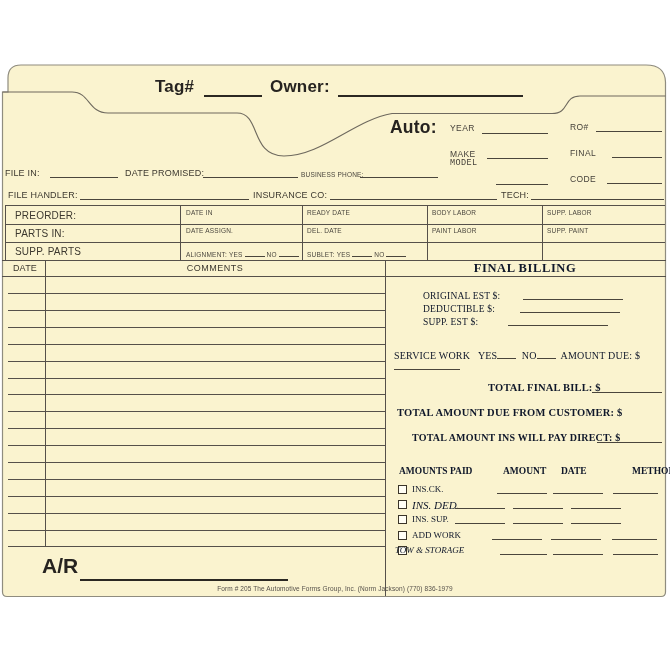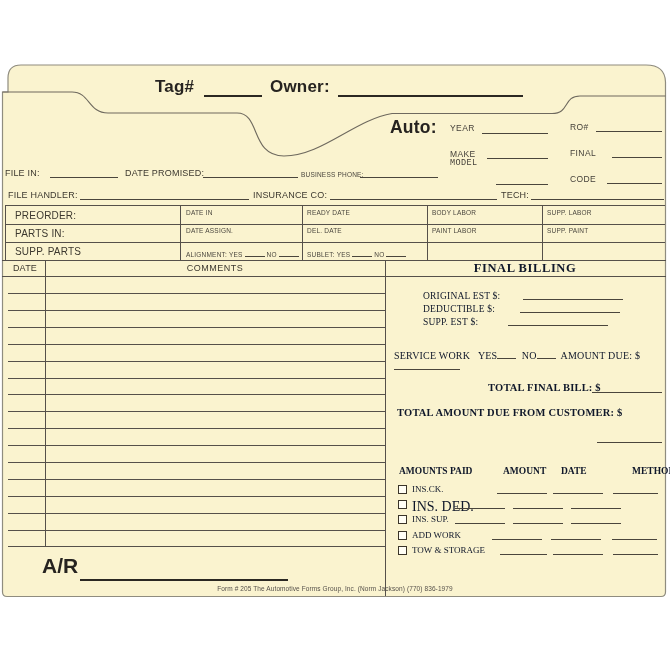--- a/index.html
+++ b/index.html
@@ -141,58 +141,59 @@
   <div class="abs ser" style="left:394px;top:350px;font-size:10px;letter-spacing:.2px;">
     <span>SERVICE WORK</span>&nbsp;&nbsp;
     <span>YES</span><span class="inl" style="width:19px;"></span>&nbsp;
     <span>NO</span><span class="inl" style="width:19px;"></span>&nbsp;
     <span>AMOUNT DUE: $</span><span class="inl" style="width:66px;"></span>
   </div>
 
   <div class="abs ser tot" style="left:488px;top:382px;">TOTAL FINAL BILL: $</div>
   <div class="bl" style="left:592px;top:381px;width:70px;height:11px;"></div>
   <div class="abs ser tot" style="left:397px;top:407px;">TOTAL AMOUNT DUE FROM CUSTOMER: $</div>
+  <div class="abs ser tot" style="left:412px;top:432px;font-size:10px;">TOTAL AMOUNT INS WILL PAY DIRECT: $</div>
   <div class="bl" style="left:597px;top:431px;width:65px;height:11px;"></div>
 
   <div class="abs ser hdr" style="left:399px;top:466px;font-size:9.5px;">AMOUNTS PAID</div>
   <div class="abs ser hdr" style="left:503px;top:466px;font-size:9.5px;">AMOUNT</div>
   <div class="abs ser hdr" style="left:561px;top:466px;font-size:9.5px;">DATE</div>
   <div class="abs ser hdr" style="left:632px;top:466px;font-size:9.5px;">METHOD</div>
 
   <div>
     <span class="cb" style="left:398px;top:485px;"></span>
     <span class="abs ser" style="left:412px;top:484px;font-size:9px;">INS.CK.</span>
     <span class="bl" style="left:497px;top:484px;width:50px;height:9px;"></span>
     <span class="bl" style="left:553px;top:484px;width:50px;height:9px;"></span>
     <span class="bl" style="left:613px;top:484px;width:45px;height:9px;"></span>
   </div>
   <div>
     <span class="cb" style="left:398px;top:500px;"></span>
-    <span class="abs ser" style="left:412px;top:499px;font-size:14px;">INS. DED.</span>
+    <span class="abs ser" style="left:412px;top:499px;font-size:11px;font-style:italic;">INS. DED.</span>
     <span class="bl" style="left:455px;top:499px;width:50px;height:9px;"></span>
     <span class="bl" style="left:513px;top:499px;width:50px;height:9px;"></span>
     <span class="bl" style="left:571px;top:499px;width:50px;height:9px;"></span>
   </div>
   <div>
     <span class="cb" style="left:398px;top:515px;"></span>
     <span class="abs ser" style="left:412px;top:514px;font-size:9px;">INS. SUP.</span>
     <span class="bl" style="left:455px;top:514px;width:50px;height:9px;"></span>
     <span class="bl" style="left:513px;top:514px;width:50px;height:9px;"></span>
     <span class="bl" style="left:571px;top:514px;width:50px;height:9px;"></span>
   </div>
   <div>
     <span class="cb" style="left:398px;top:531px;"></span>
     <span class="abs ser" style="left:412px;top:530px;font-size:9px;">ADD WORK</span>
     <span class="bl" style="left:492px;top:530px;width:50px;height:9px;"></span>
     <span class="bl" style="left:551px;top:530px;width:50px;height:9px;"></span>
     <span class="bl" style="left:612px;top:530px;width:45px;height:9px;"></span>
   </div>
   <div>
     <span class="cb" style="left:398px;top:546px;"></span>
-    <span class="abs ser" style="left:412px;top:545px;font-size:9px;">TOW &amp; STORAGE</span>
+    <span class="abs ser" style="left:395px;top:545px;font-size:9px;font-style:italic;">TOW &amp; STORAGE</span>
     <span class="bl" style="left:500px;top:545px;width:47px;height:9px;"></span>
     <span class="bl" style="left:553px;top:545px;width:50px;height:9px;"></span>
     <span class="bl" style="left:613px;top:545px;width:45px;height:9px;"></span>
   </div>
 
   <div class="abs" style="left:42px;top:554px;font-weight:bold;font-size:21px;color:#262320;">A/R</div>
   <div class="bl2" style="left:80px;top:553px;width:208px;height:26px;"></div>
   <div class="abs center" style="left:150px;top:585px;width:370px;font-size:6.5px;color:#55504a;letter-spacing:.1px;">Form # 205  The Automotive Forms Group, Inc.  (Norm Jackson)  (770) 836-1979</div>
 
 </div>

